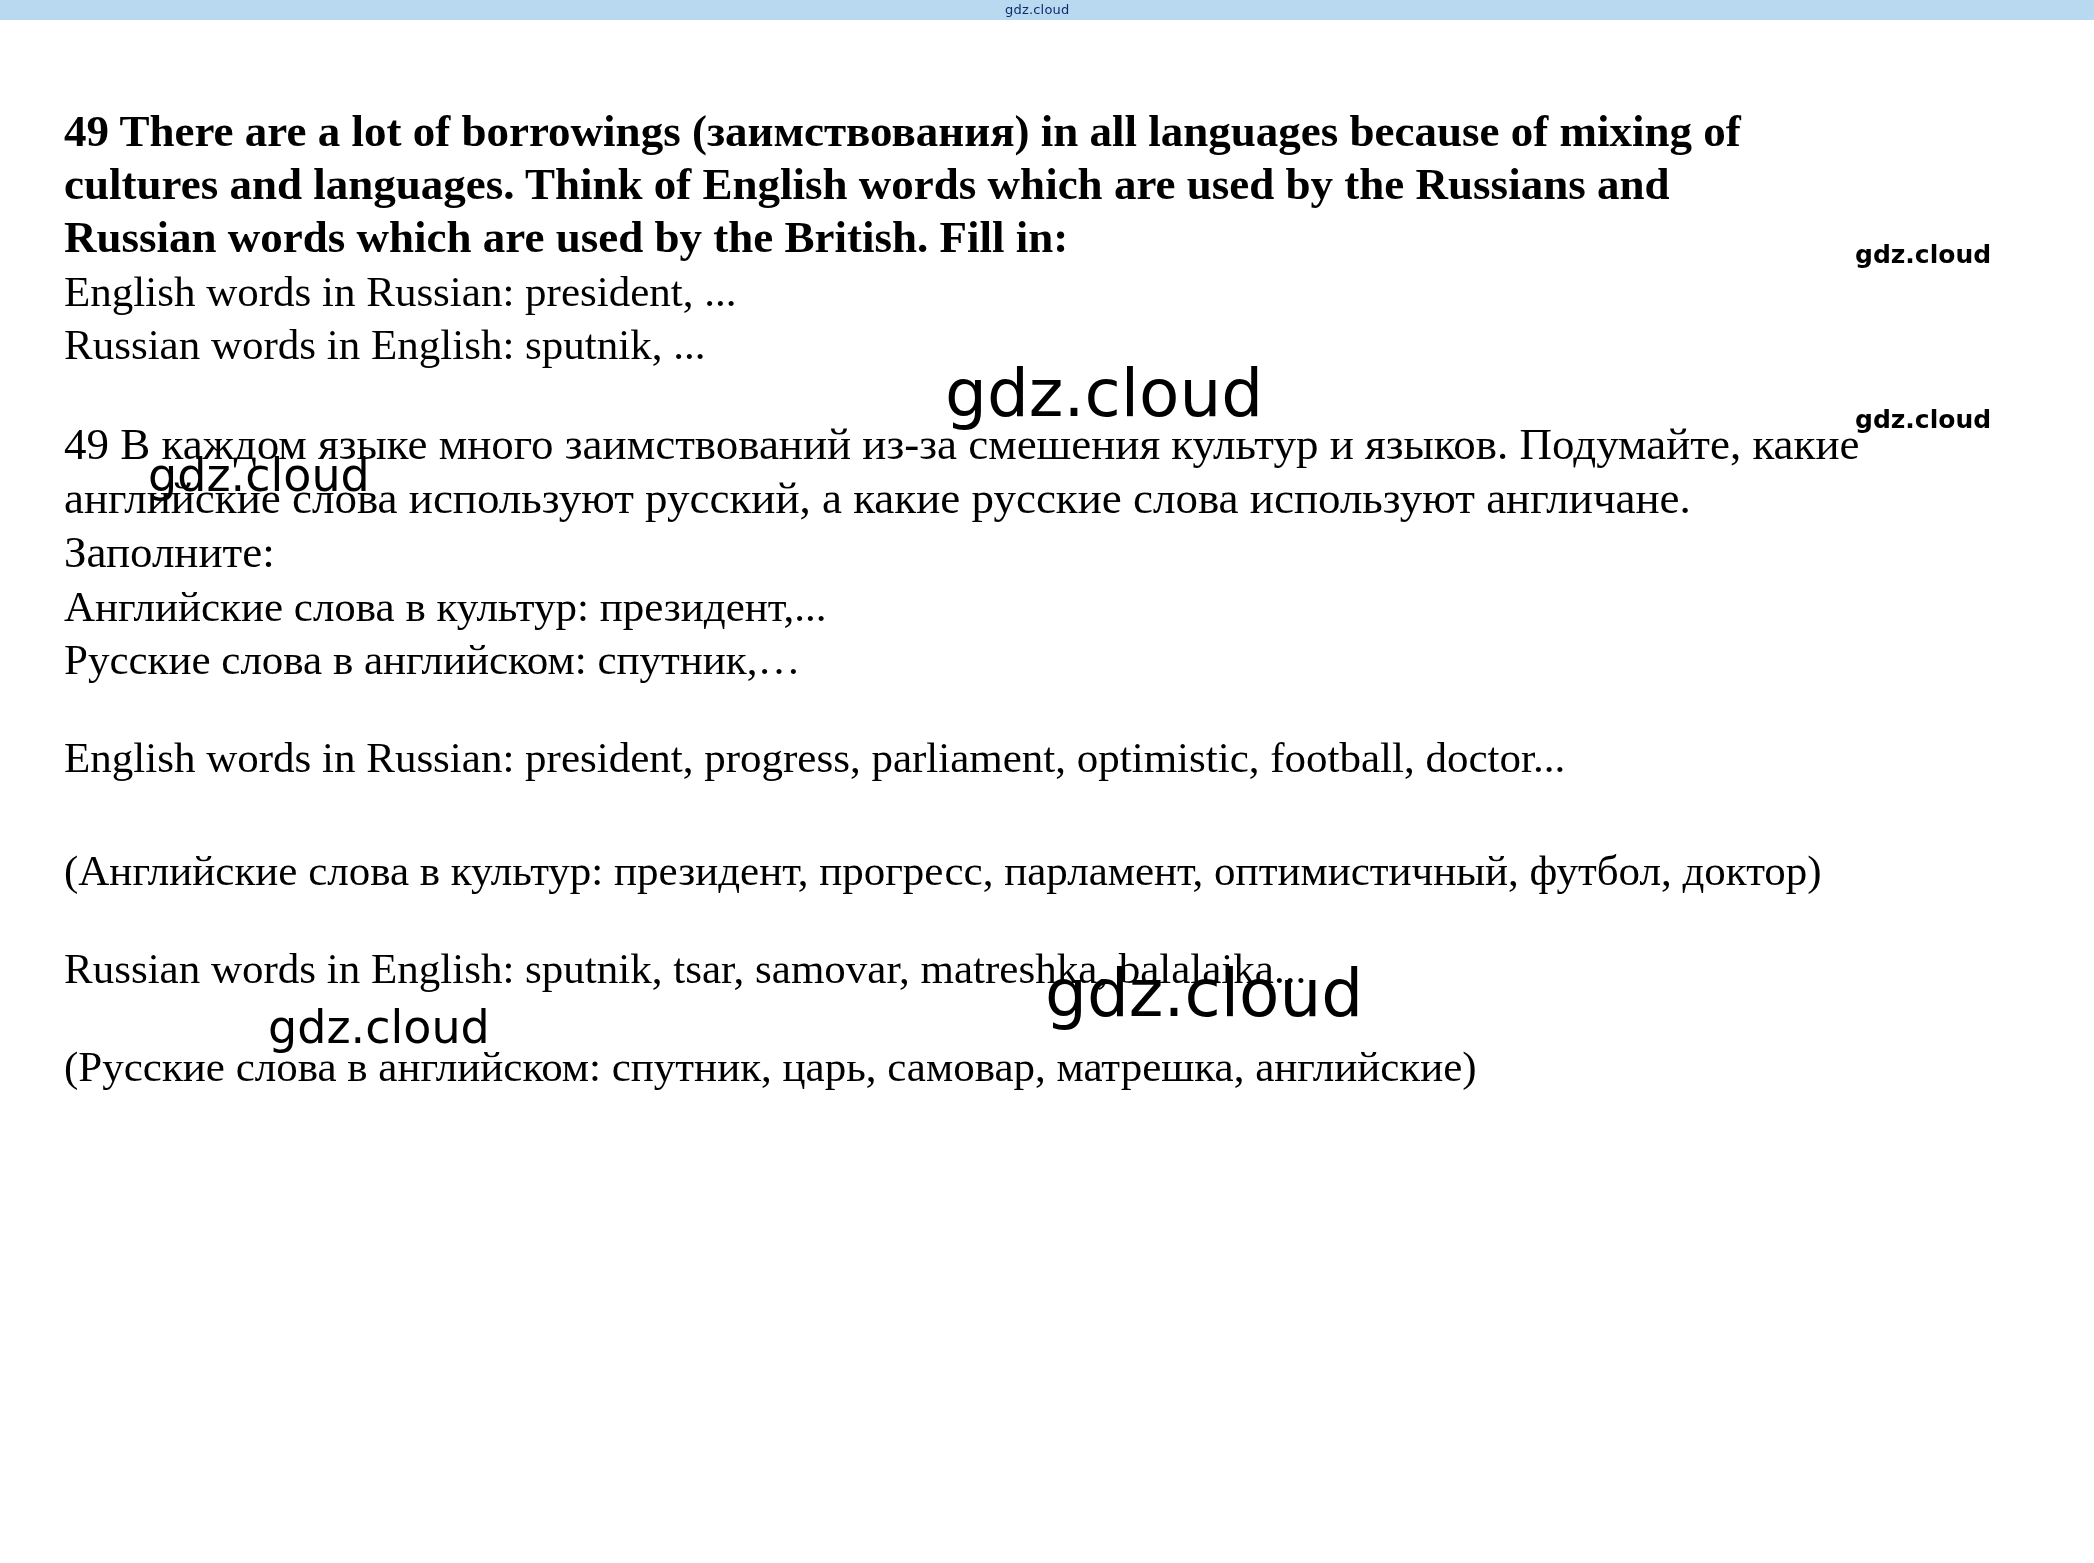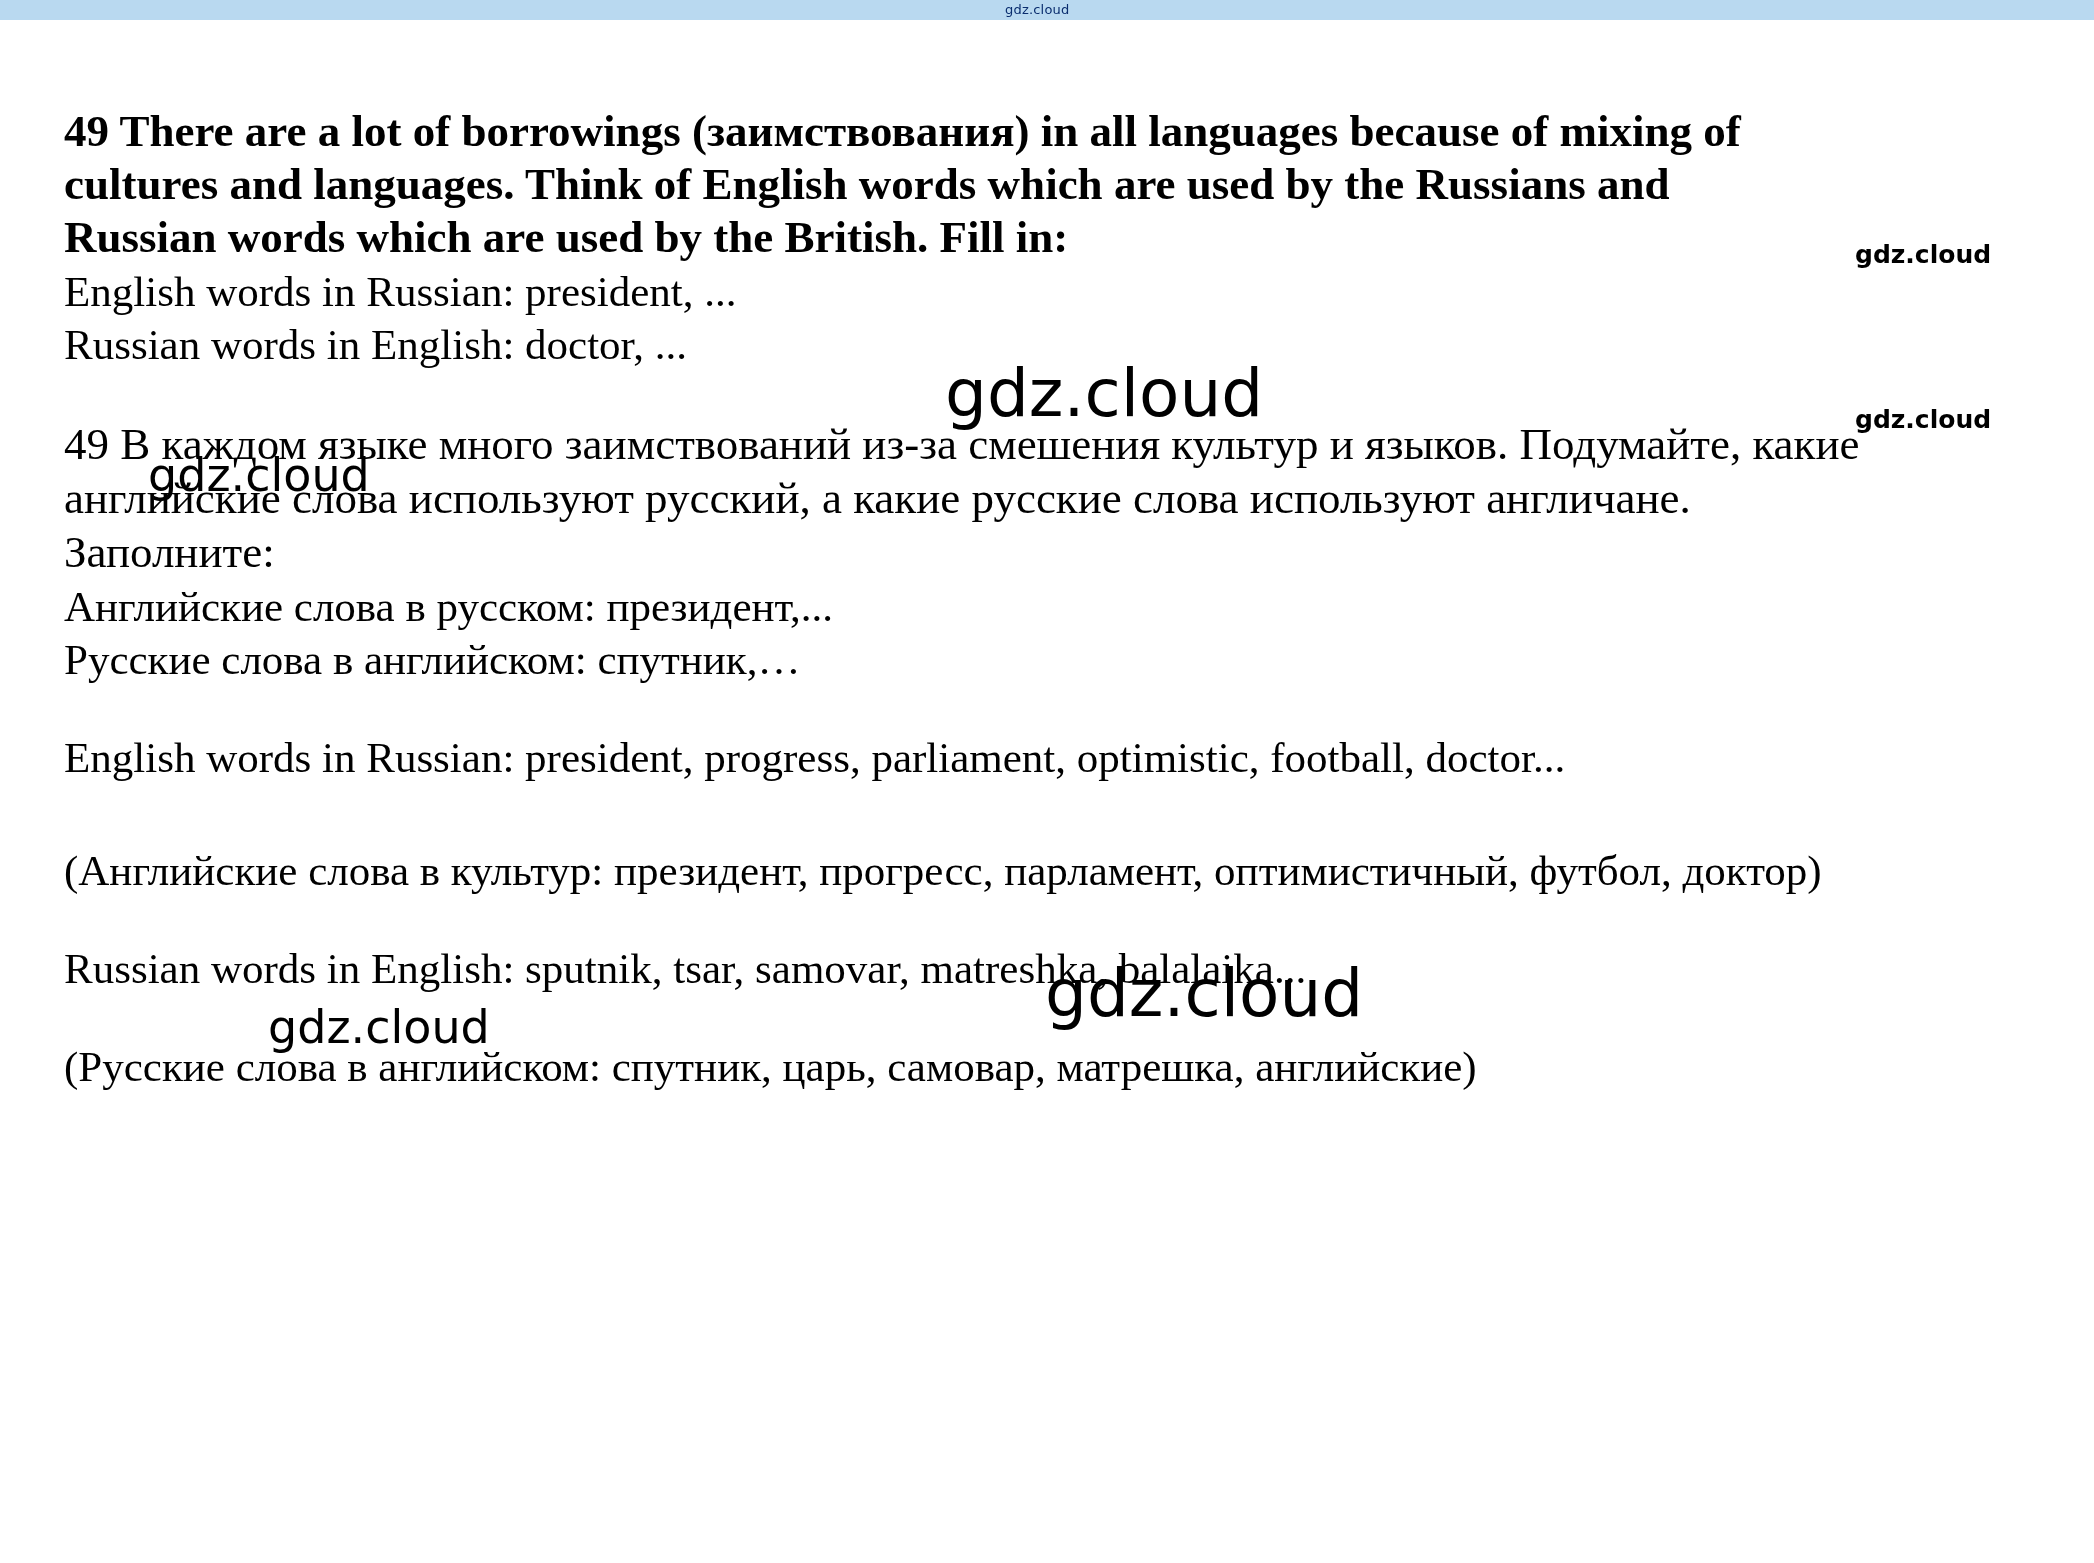--- a/index.html
+++ b/index.html
@@ -100,27 +100,27 @@
   <span>gdz.cloud</span>
 </div>
 
 <div class="page">
 
   <div class="content">
 
     <p class="task-bold">49 There are a lot of borrowings (заимствования) in all languages because of mixing of cultures and languages. Think of English words which are used by the Russians and Russian words which are used by the British. Fill in:</p>
 
     <p class="plain">English words in Russian: president, ...</p>
-    <p class="plain">Russian words in English: doctor, ...</p>
+    <p class="plain">Russian words in English: sputnik, ...</p>
 
     <div class="gap-md"></div>
 
     <p class="block-ru-title">49 В каждом языке много заимствований из-за смешения культур и языков. Подумайте, какие английские слова используют русский, а какие русские слова используют англичане. Заполните:</p>
 
-    <p class="plain">Английские слова в русском: президент,...</p>
+    <p class="plain">Английские слова в культур: президент,...</p>
     <p class="plain">Русские слова в английском: спутник,…</p>
 
     <div class="gap-md"></div>
 
     <p class="plain">English words in Russian: president, progress, parliament, optimistic, football, doctor...</p>
 
     <div class="gap-lg"></div>
 
     <p class="plain">(Английские слова в культур: президент, прогресс, парламент, оптимистичный, футбол, доктор)</p>
 

